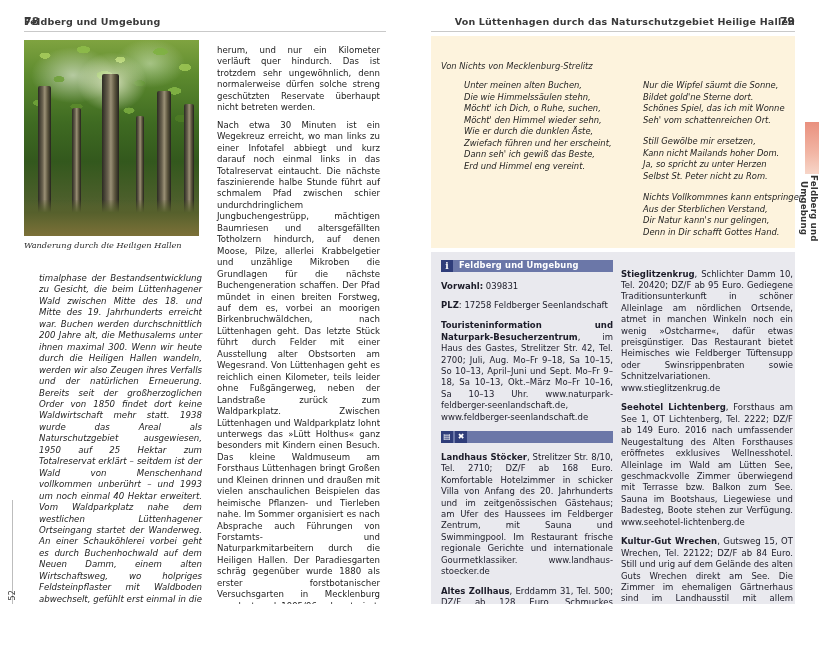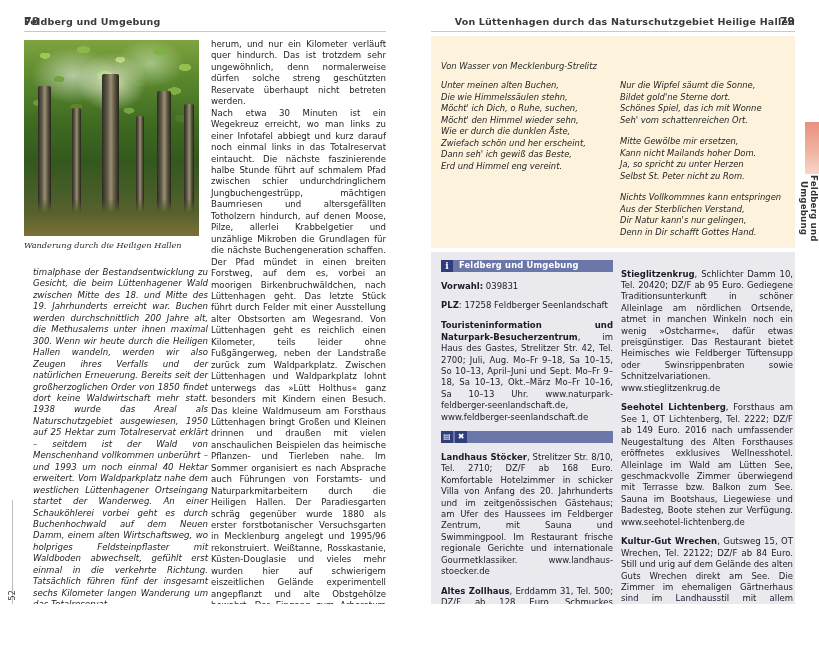--- a/index.html
+++ b/index.html
@@ -54,21 +54,21 @@
 
   
   .col {
     position: absolute;
     font-size: 8.6px;
     line-height: 11.45px;
     text-align: justify;
     color: #1d1d1d;
     hyphens: manual;
   }
-  .col p { margin: 0; }
+  .col p { margin: 6px; }
 
   
   .lcol1 { left: 33px;  width: 175px; font-style: italic; }
   .lcol2 { left: 211px; width: 175px; top: 39px; }
 
   
   .photo {
     position: absolute;
     left: 24px; top: 40px;
     width: 175px; height: 196px;
@@ -140,20 +140,21 @@
     position: absolute; left: 10px; top: 25px;
     font-size: 8.4px; font-style: italic; color: #2a2a2a;
   }
   .poem-col {
     position: absolute;
     top: 44px;
     font-size: 8.4px;
     line-height: 11.5px;
     font-style: italic;
     color: #1d1d1d;
+    margin-left: 23px;
   }
   .poem-col.c1 { left: 10px;  width: 170px; }
   .poem-col.c2 { left: 189px; width: 172px; }
   .poem-stanza { margin: 0 0 10px 0; }
   .poem-stanza div { white-space: nowrap; }
 
   .infobox {
     position: absolute;
     left: 431px; top: 252px;
     width: 364px; height: 372px;
@@ -292,42 +293,42 @@
   </div>
 
   <div class="half half-right">
     <div class="folio folio-right">79</div>
     <div class="runhead right runhead-title-right">Von Lüttenhagen durch das Naturschutzgebiet Heilige Hallen</div>
   </div>
 
   <div class="rule rule-right"></div>
 
   <div class="poembox">
-    <div class="poem-author">Von Wasser von Mecklenburg-Strelitz</div>
+    <div class="poem-author">Von Nichts von Mecklenburg-Strelitz</div>
     <div class="poem-col c1" id="poem-c1">
         <div class="poem-stanza">
           <div>Unter meinen alten Buchen,</div>
           <div>Die wie Himmelssäulen stehn,</div>
           <div>Möcht' ich Dich, o Ruhe, suchen,</div>
           <div>Möcht' den Himmel wieder sehn,</div>
           <div>Wie er durch die dunklen Äste,</div>
-          <div>Zwiefach schön und her erscheint,</div>
+          <div>Zwiefach führen und her erscheint,</div>
           <div>Dann seh' ich gewiß das Beste,</div>
           <div>Erd und Himmel eng vereint.</div>
         </div>
       </div>
     <div class="poem-col c2" id="poem-c2">
         <div class="poem-stanza">
           <div>Nur die Wipfel säumt die Sonne,</div>
           <div>Bildet gold'ne Sterne dort.</div>
           <div>Schönes Spiel, das ich mit Wonne</div>
           <div>Seh' vom schattenreichen Ort.</div>
         </div>
         <div class="poem-stanza">
-          <div>Mitte Gewölbe mir ersetzen,</div>
+          <div>Still Gewölbe mir ersetzen,</div>
           <div>Kann nicht Mailands hoher Dom.</div>
           <div>Ja, so spricht zu unter Herzen</div>
           <div>Selbst St. Peter nicht zu Rom.</div>
         </div>
         <div class="poem-stanza">
           <div>Nichts Vollkommnes kann entspringen</div>
           <div>Aus der Sterblichen Verstand,</div>
           <div>Dir Natur kann's nur gelingen,</div>
           <div>Denn in Dir schafft Gottes Hand.</div>
         </div>

